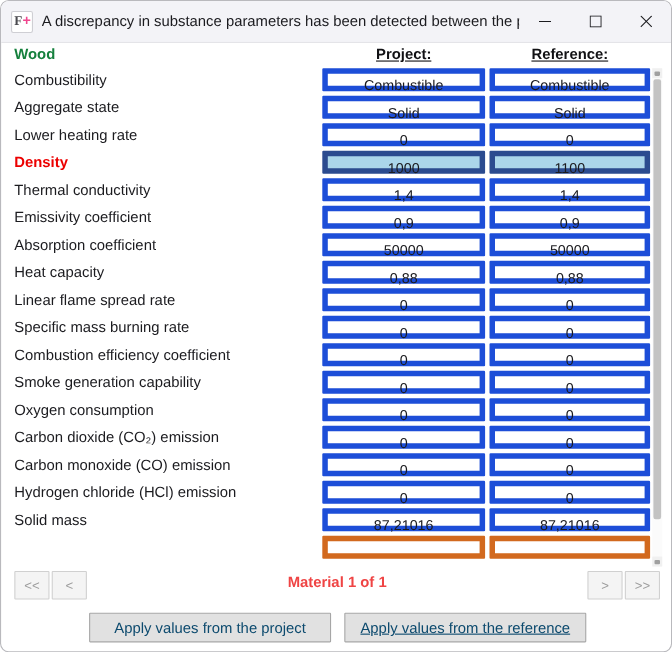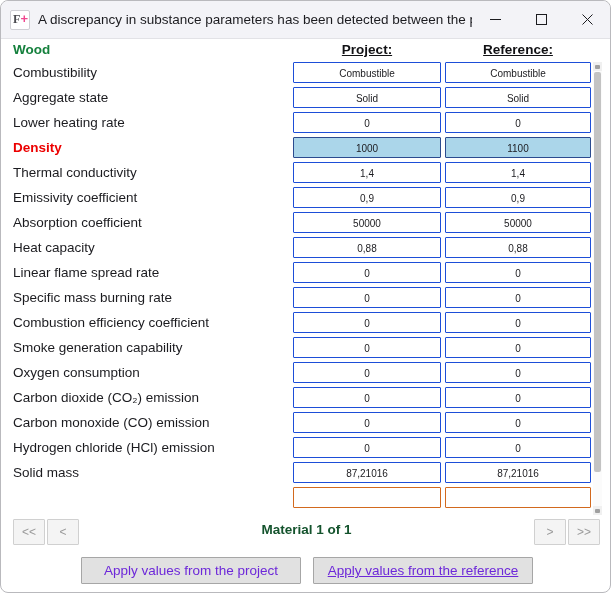--- a/index.html
+++ b/index.html
@@ -142,24 +142,24 @@
   .row.flagged .label {
     color: #ec0000;
     font-weight: bold;
   }
   .field {
     position: absolute;
     top: 1px;
     height: 21px;
     line-height: 21px;
     box-sizing: border-box;
-    border: 1px solid #1d4ed8;
+    border: 5px solid #1d4ed8;
     background: #ffffff;
     text-align: center;
-    font-size: 10px;
+    font-size: 13px;
     color: #1b1b1f;
     border-radius: 1px;
   }
   .field.project   { left: 292px; width: 148px; }
   .field.reference { left: 444px; width: 146px; }
   .field.selected {
     background: #abd6ea;
     border-color: #2b4b8f;
   }
   .field.pending {
@@ -231,37 +231,37 @@
   .navbtn.next  { left: 533px; }
   .navbtn.last  { left: 567px; }
   .counter {
     position: absolute;
     top: 3px;
     left: 0;
     width: 611px;
     text-align: center;
     font-size: 13.5px;
     font-weight: bold;
-    color: #14532d;
+    color: #ef4444;
   }
 
   
   .actions {
     position: absolute;
     top: 518px;
     left: 0;
     width: 611px;
   }
   .btn {
     position: absolute;
     box-sizing: border-box;
     border: 1px solid #a6a6a6;
     background: #e1e1e1;
     font-size: 13.5px;
-    color: #6d28d9;
+    color: #0c4a6e;
     text-align: center;
     border-radius: 1px;
     height: 27px;
     line-height: 25px;
   }
   .btn.apply-project   { left: 80px;  width: 220px; top: 0; }
   .btn.apply-reference { left: 312px; width: 220px; top: 0; text-decoration: underline; }
 </style>
 </head>
 <body>

